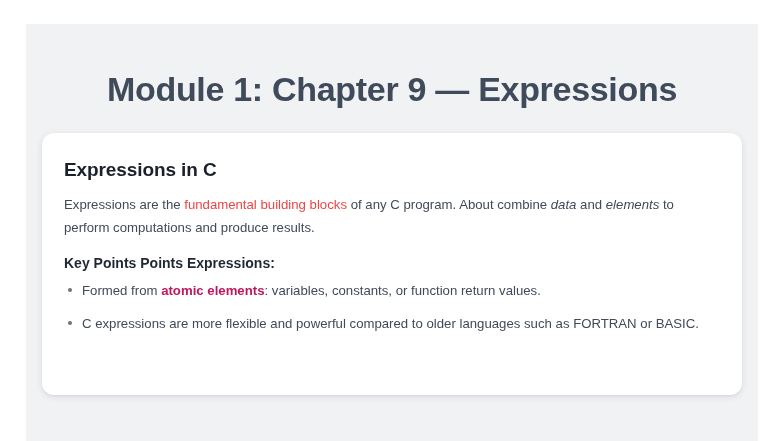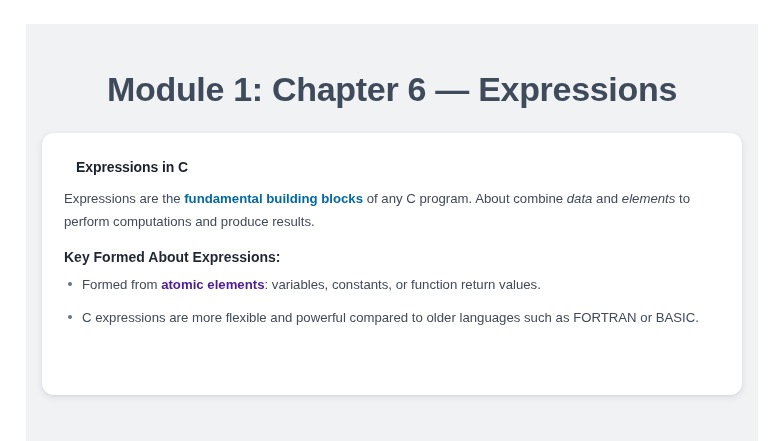--- a/index.html
+++ b/index.html
@@ -47,36 +47,36 @@
                 0 1px 2px rgba(23, 33, 54, 0.05);
   }
   #card-expressions {
     margin-top: 24px;
     padding: 26px 22px 24px 22px;
     min-height: 262px;
   }
 
   
   .card-title {
-    margin: 0 0 12px 12px;
-    font-size: 14px;
+    margin: 0 0 12px 0;
+    font-size: 19px;
     font-weight: bold;
     color: #1a202c;
     letter-spacing: -0.1px;
   }
 
   
   .body-text {
     margin: 0 0 16px 0;
     font-size: 13.2px;
     line-height: 1.75;
     color: #414a59;
     max-width: 630px;
   }
-  .body-text b { color: #0369a1; font-weight: bold; }
+  .body-text b { color: #ef4444; font-weight: normal; }
   .body-text i { }
 
   
   .sub-title {
     margin: 0 0 10px 0;
     font-size: 14px;
     font-weight: bold;
     color: #1f2733;
   }
 
@@ -98,43 +98,43 @@
   .bullet-list li::before {
     content: "";
     position: absolute;
     left: 4px;
     top: 7px;
     width: 4px;
     height: 4px;
     border-radius: 50%;
     background: #6b7280;
   }
-  .bullet-list b { color: #4c1d95; font-weight: bold; }
+  .bullet-list b { color: #be185d; font-weight: bold; }
 
   code.inline-code {
     font-family: "Liberation Mono", "DejaVu Sans Mono", monospace;
     font-size: 11.6px;
     color: #4a5568;
     white-space: pre;
   }
 </style>
 </head>
 <body>
 
 <div id="page-container">
 
-  <h1 id="page-title">Module 1: Chapter 6 — Expressions</h1>
+  <h1 id="page-title">Module 1: Chapter 9 — Expressions</h1>
 
   <section class="card" id="card-expressions">
 
     <h2 class="card-title">Expressions in C</h2>
 
     <p class="body-text"><span>Expressions are the </span><b>fundamental building blocks</b><span> of any C program. About combine </span><i>data</i><span> and </span><i>elements</i><span> to perform computations and produce results.</span></p>
 
-    <h3 class="sub-title">Key Formed About Expressions:</h3>
+    <h3 class="sub-title">Key Points Points Expressions:</h3>
 
     <ul class="bullet-list">
 
       <li><span>Formed from </span><b>atomic elements</b><span>: variables, constants, or function return values.</span></li>
 
 
 
       <li><span>C expressions are more flexible and powerful compared to older languages such as FORTRAN or BASIC.</span></li>
 
     </ul>

